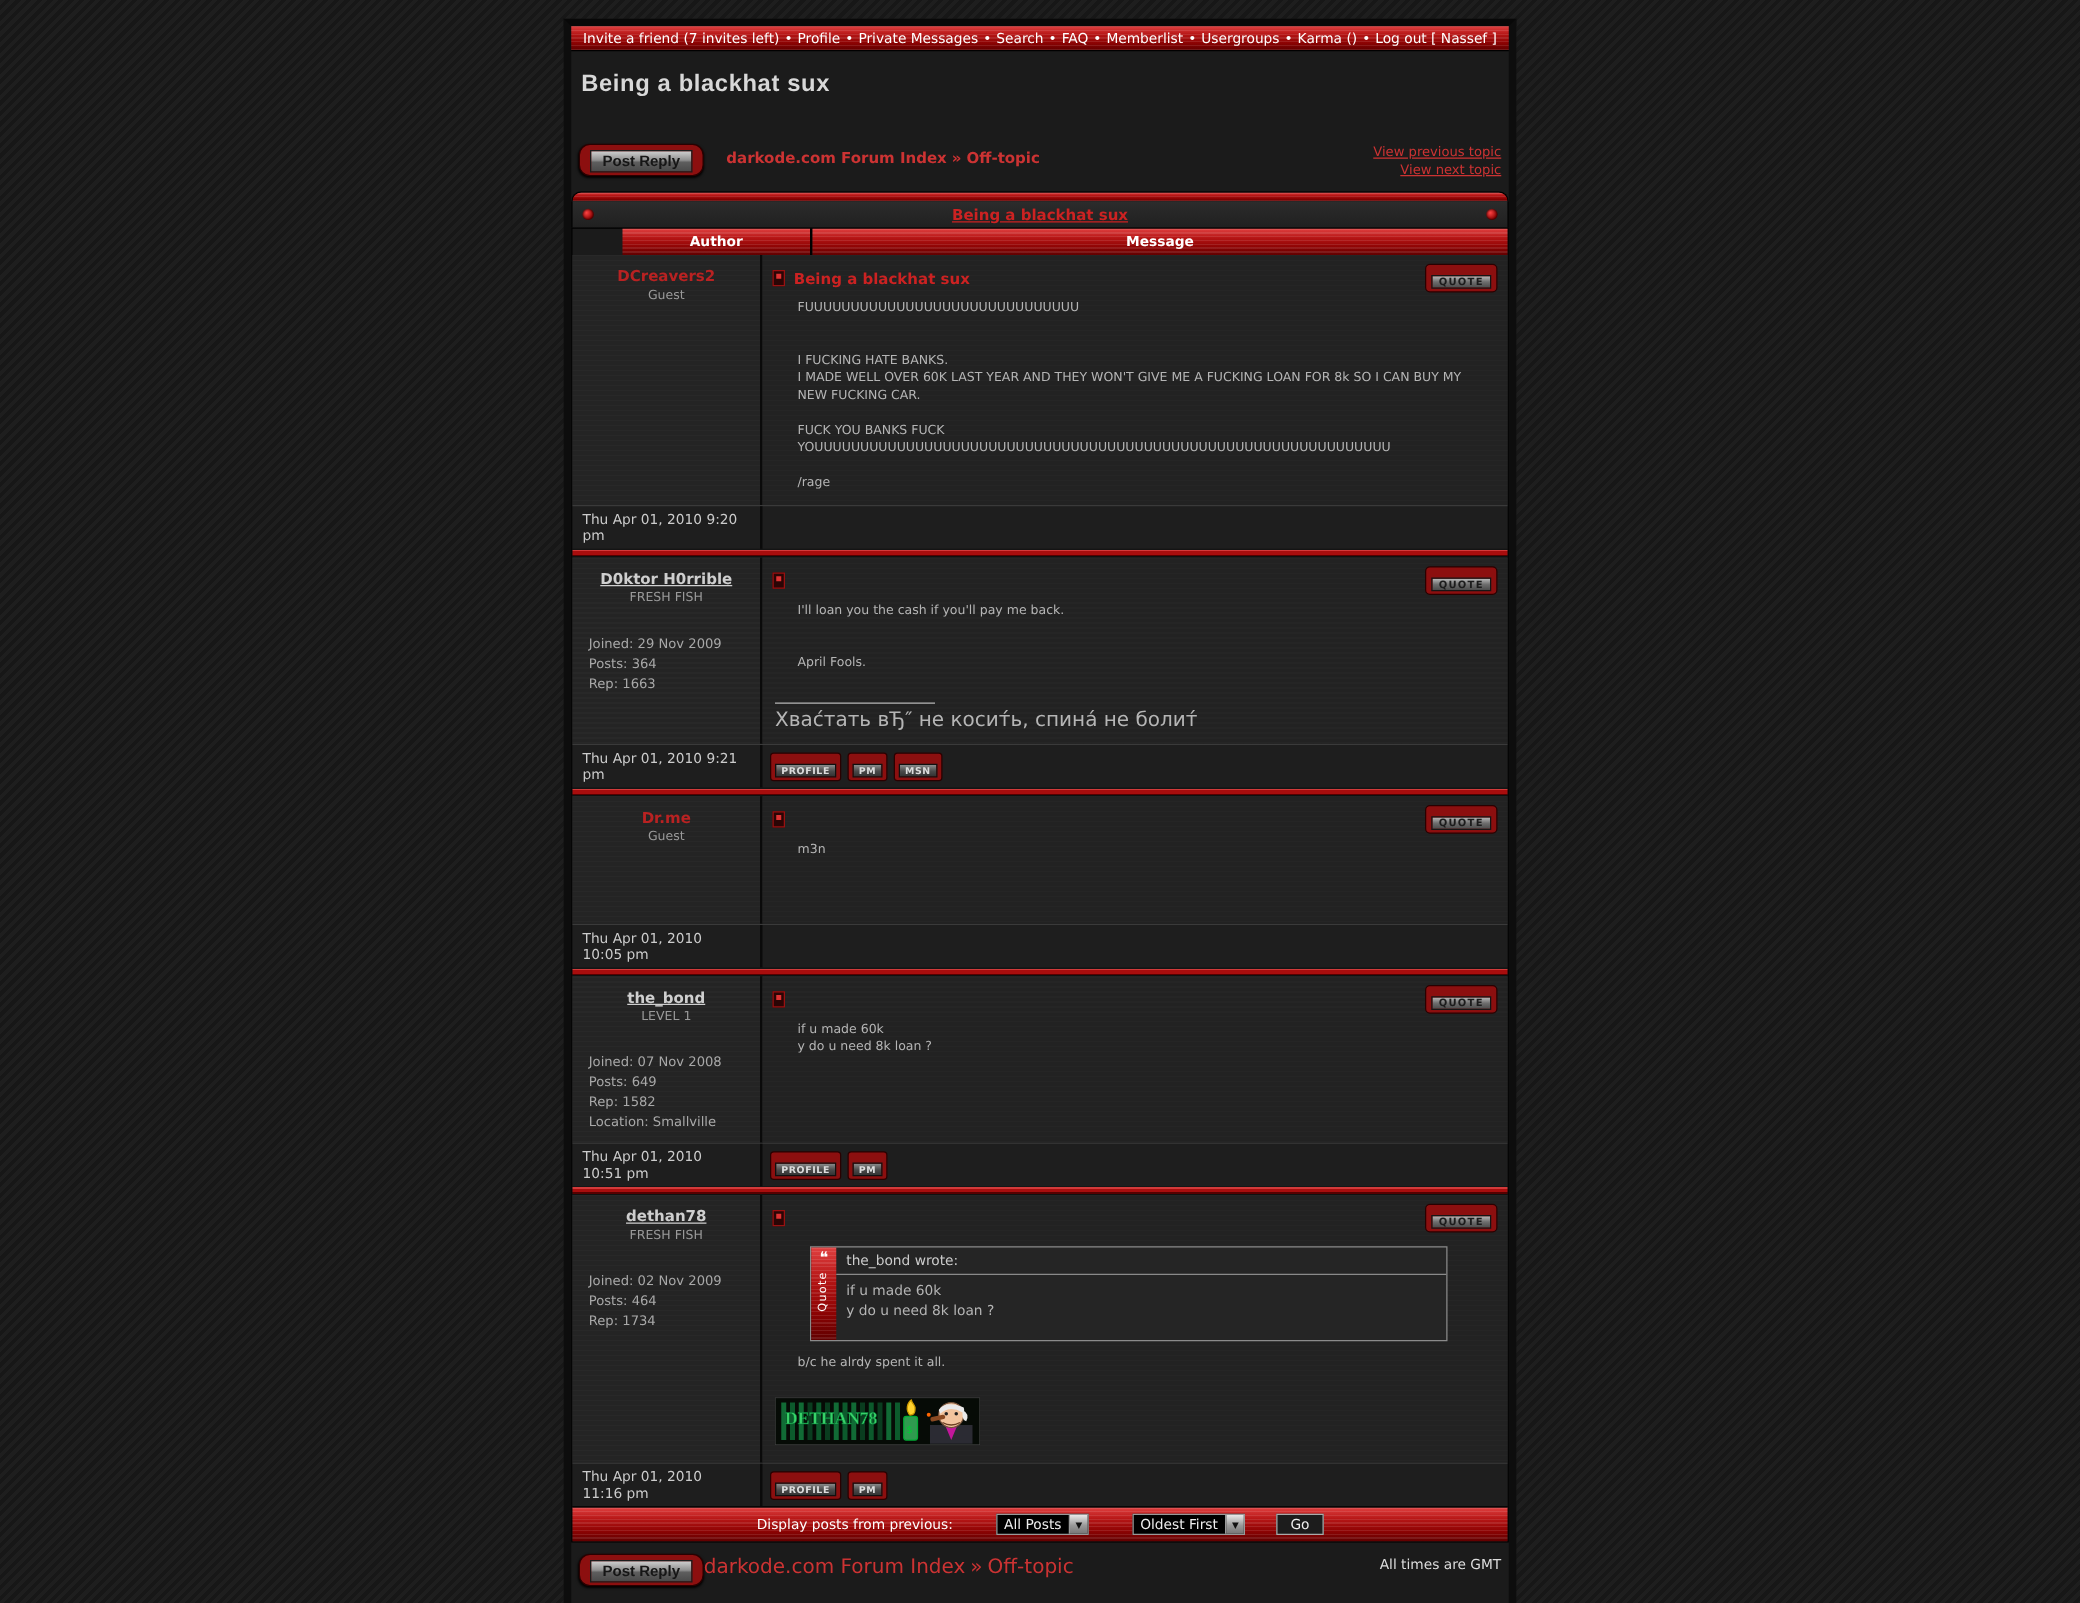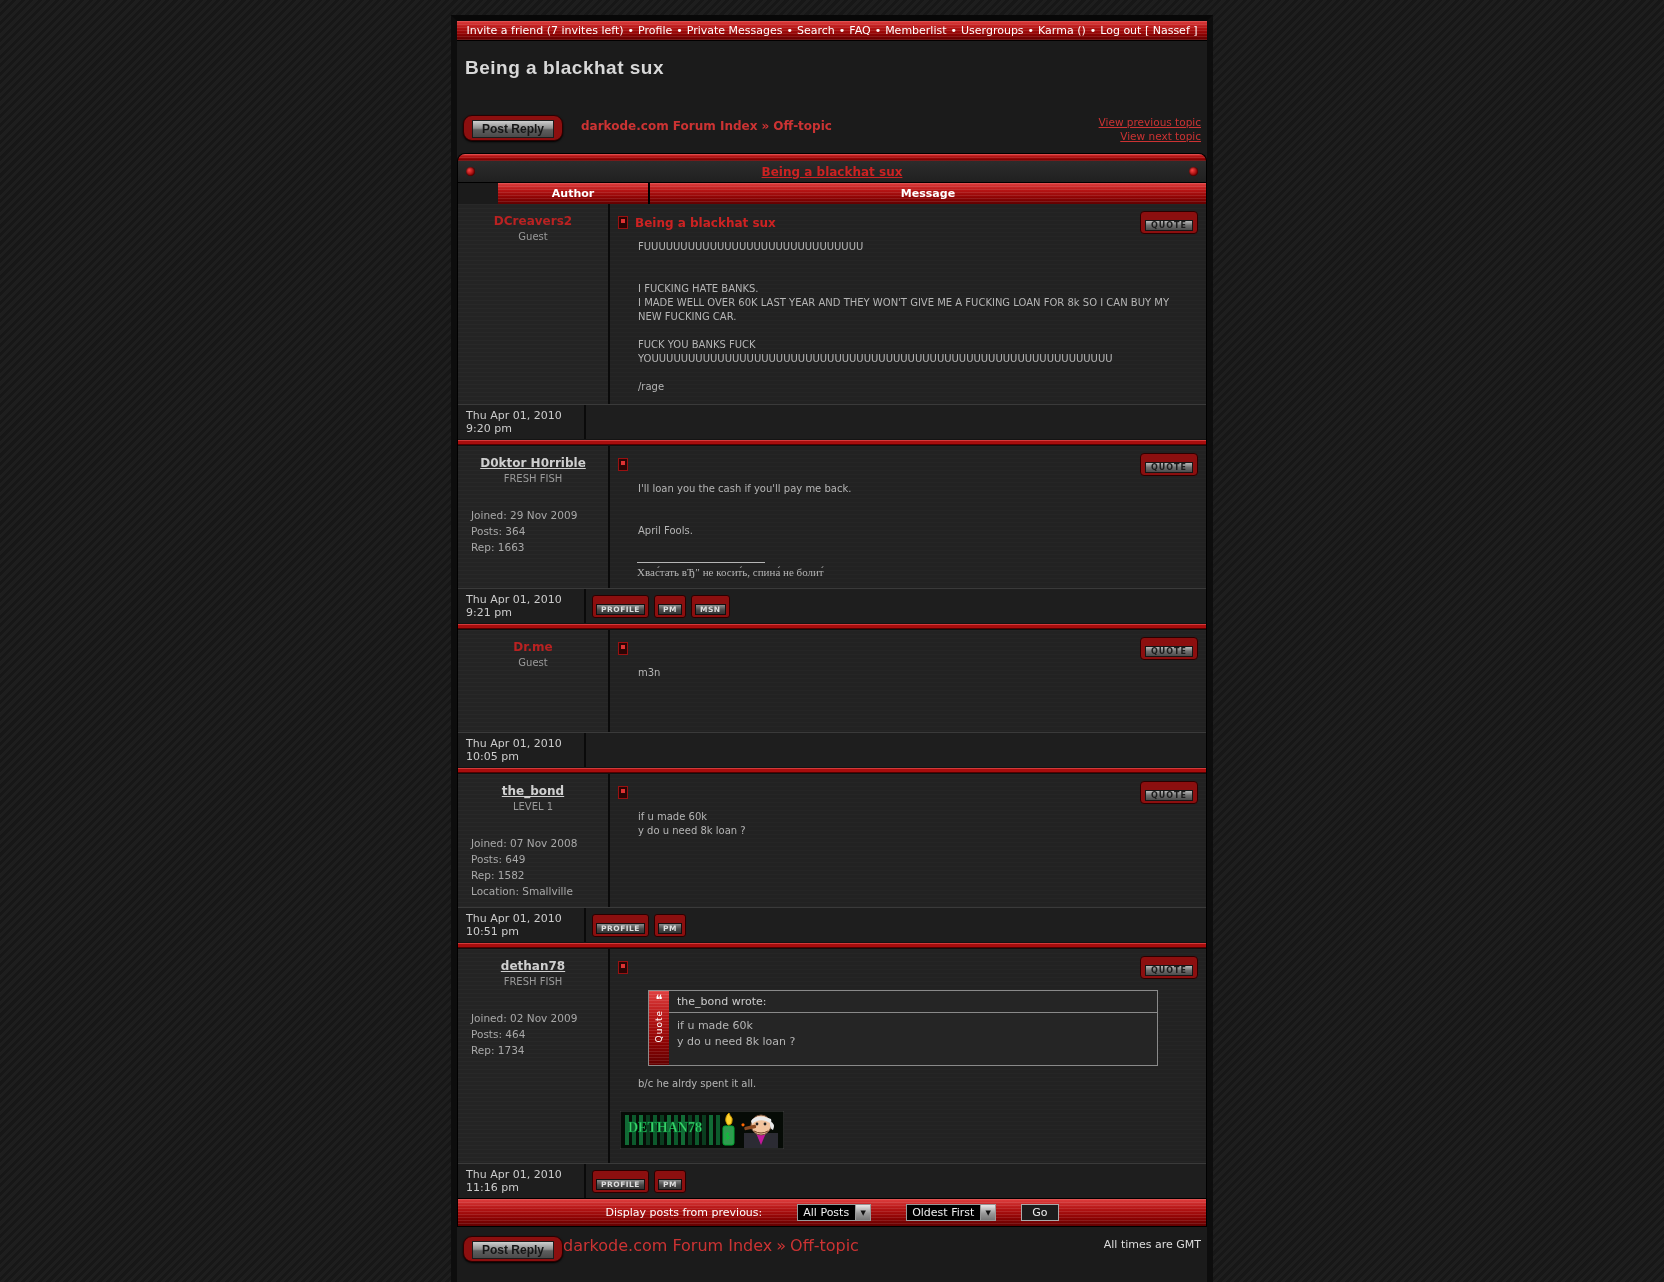--- a/index.html
+++ b/index.html
@@ -125,21 +125,21 @@
   .quote-btn .inner {
     display: inline-block;
     background: linear-gradient(180deg, #b9b9b9, #6e6e6e 50%, #4c4c4c);
     border: 1px solid #161616; padding: 0 5px;
     color: #1c1c1c; font-size: 8px; font-weight: bold; letter-spacing: 1px;
   }
   .msg-body {
     padding: 1px 28px 10px; white-space: pre-wrap; word-wrap: break-word;
     color: #b5b5b5; font-size: 10px; line-height: 1.4;
   }
-  .sig-block { padding: 14px 27px 10px; color: #b5b5b5; font-size: 11px; font-family: Liberation Serif, serif; }
+  .sig-block { padding: 14px 10px 10px; color: #b5b5b5; font-size: 16px; }
   .sig-line { width: 128px; border-top: 1px solid #b5b5b5; margin-bottom: 3px; }
   
   .quote-box {
     display: flex; margin: 6px 10px 10px 38px; width: 510px; max-width: 92%;
     border: 1px solid #8a8a8a; background: #252525;
   }
   .quote-side {
     width: 20px; flex: 0 0 auto; display: flex; flex-direction: column; align-items: center;
     padding-top: 2px;
   }
@@ -155,21 +155,21 @@
   }
   .quote-body {
     color: #b5b5b5; font-size: 11px; padding: 5px 8px 16px;
     white-space: pre-wrap; line-height: 1.4;
   }
   
   .sig-banner { margin: 10px 10px 10px; }
   
   .ts-row { display: flex; background: #1e1e1e; border-top: 1px solid #3a3a3a; }
   .ts-cell {
-    width: 128px; border-right: 2px solid #0a0a0a; color: #ccc;
+    width: 152px; border-right: 2px solid #0a0a0a; color: #ccc;
     font-size: 11px; padding: 4px 16px 4px 8px;
   }
   .btn-cell { flex: 1; display: flex; align-items: center; gap: 5px; padding: 2px 6px; }
   .mini-btn {
     display: inline-block; background: #8c0f0f; border: 1px solid #2a0000;
     border-radius: 3px; padding: 1px 3px; cursor: pointer;
   }
   .mini-btn .inner {
     display: inline-block;
     background: linear-gradient(180deg, #8a8a8a, #4a4a4a 55%, #333);

